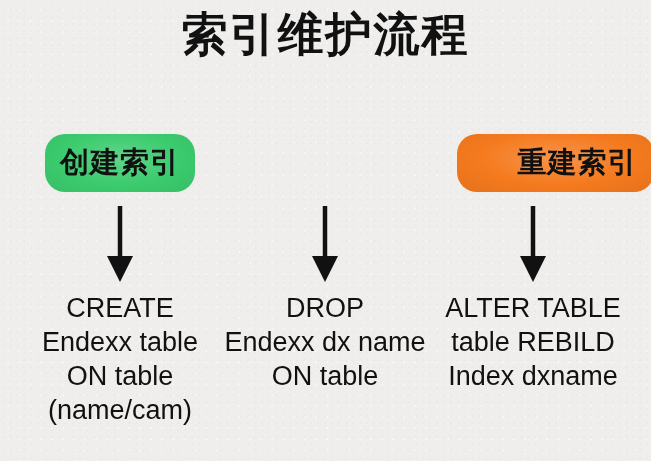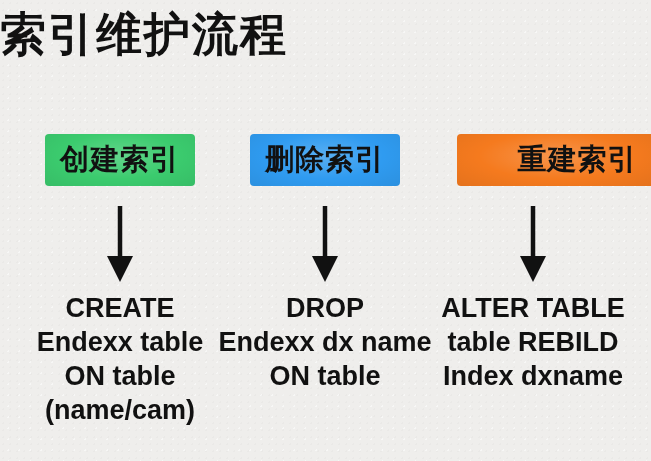--- a/index.html
+++ b/index.html
@@ -17,30 +17,31 @@
       radial-gradient(rgba(0,0,0,0.018) 1px, transparent 1px),
       radial-gradient(rgba(255,255,255,0.5) 1px, transparent 1px);
     background-size: 7px 7px, 11px 11px;
     background-position: 0 0, 3px 5px;
   }
   .page-title {
     position: absolute;
     top: 4px;
     left: 0;
     width: 100%;
+    text-align: center;
     font-size: 46px;
     font-weight: 900;
     letter-spacing: 2px;
     color: #111111;
   }
   .pill {
     position: absolute;
     top: 134px;
-    height: 52px;
-    border-radius: 4px;
+    height: 58px;
+    border-radius: 20px;
     display: flex;
     align-items: center;
     justify-content: center;
     background-image: radial-gradient(ellipse at 50% 42%, rgba(255,255,255,0.20), rgba(255,255,255,0) 55%, rgba(0,0,0,0.07));
     font-size: 29px;
     font-weight: 700;
     color: #111111;
     letter-spacing: 1px;
   }
   .pill-1 { left: 45px;  width: 150px; }
@@ -55,21 +56,21 @@
   .arrow-1 { left: 106px; }
   .arrow-2 { left: 311px; }
   .arrow-3 { left: 519px; }
   .cmd {
     position: absolute;
     top: 291px;
     width: 240px;
     text-align: center;
     font-size: 27px;
     line-height: 34px;
-    font-weight: 700;
+    font-weight: 400;
     color: #111111;
   }
   .cmd-1 { left: 0px; }
   .cmd-2 { left: 205px; }
   .cmd-3 { left: 413px; }
 </style>
 </head>
 <body>
 
 <div class="canvas">
@@ -83,23 +84,20 @@
     <line x1="14" y1="1" x2="14" y2="54" stroke="#111111" stroke-width="4.5"></line>
     <polygon points="1,51 27,51 14,77" fill="#111111"></polygon>
   </svg>
   <div class="cmd cmd-1">
     <div>CREATE</div>
     <div>Endexx table</div>
     <div>ON table</div>
     <div>(name/cam)</div>
   </div>
 
-  <div class="pill pill-2" style="background-color: rgb(47, 155, 240);">
-    <span>删除索引</span>
-  </div>
   <svg class="arrow arrow-2" viewBox="0 0 28 78" xmlns="http://www.w3.org/2000/svg">
     <line x1="14" y1="1" x2="14" y2="54" stroke="#111111" stroke-width="4.5"></line>
     <polygon points="1,51 27,51 14,77" fill="#111111"></polygon>
   </svg>
   <div class="cmd cmd-2">
     <div>DROP</div>
     <div>Endexx dx name</div>
     <div>ON table</div>
   </div>
 

